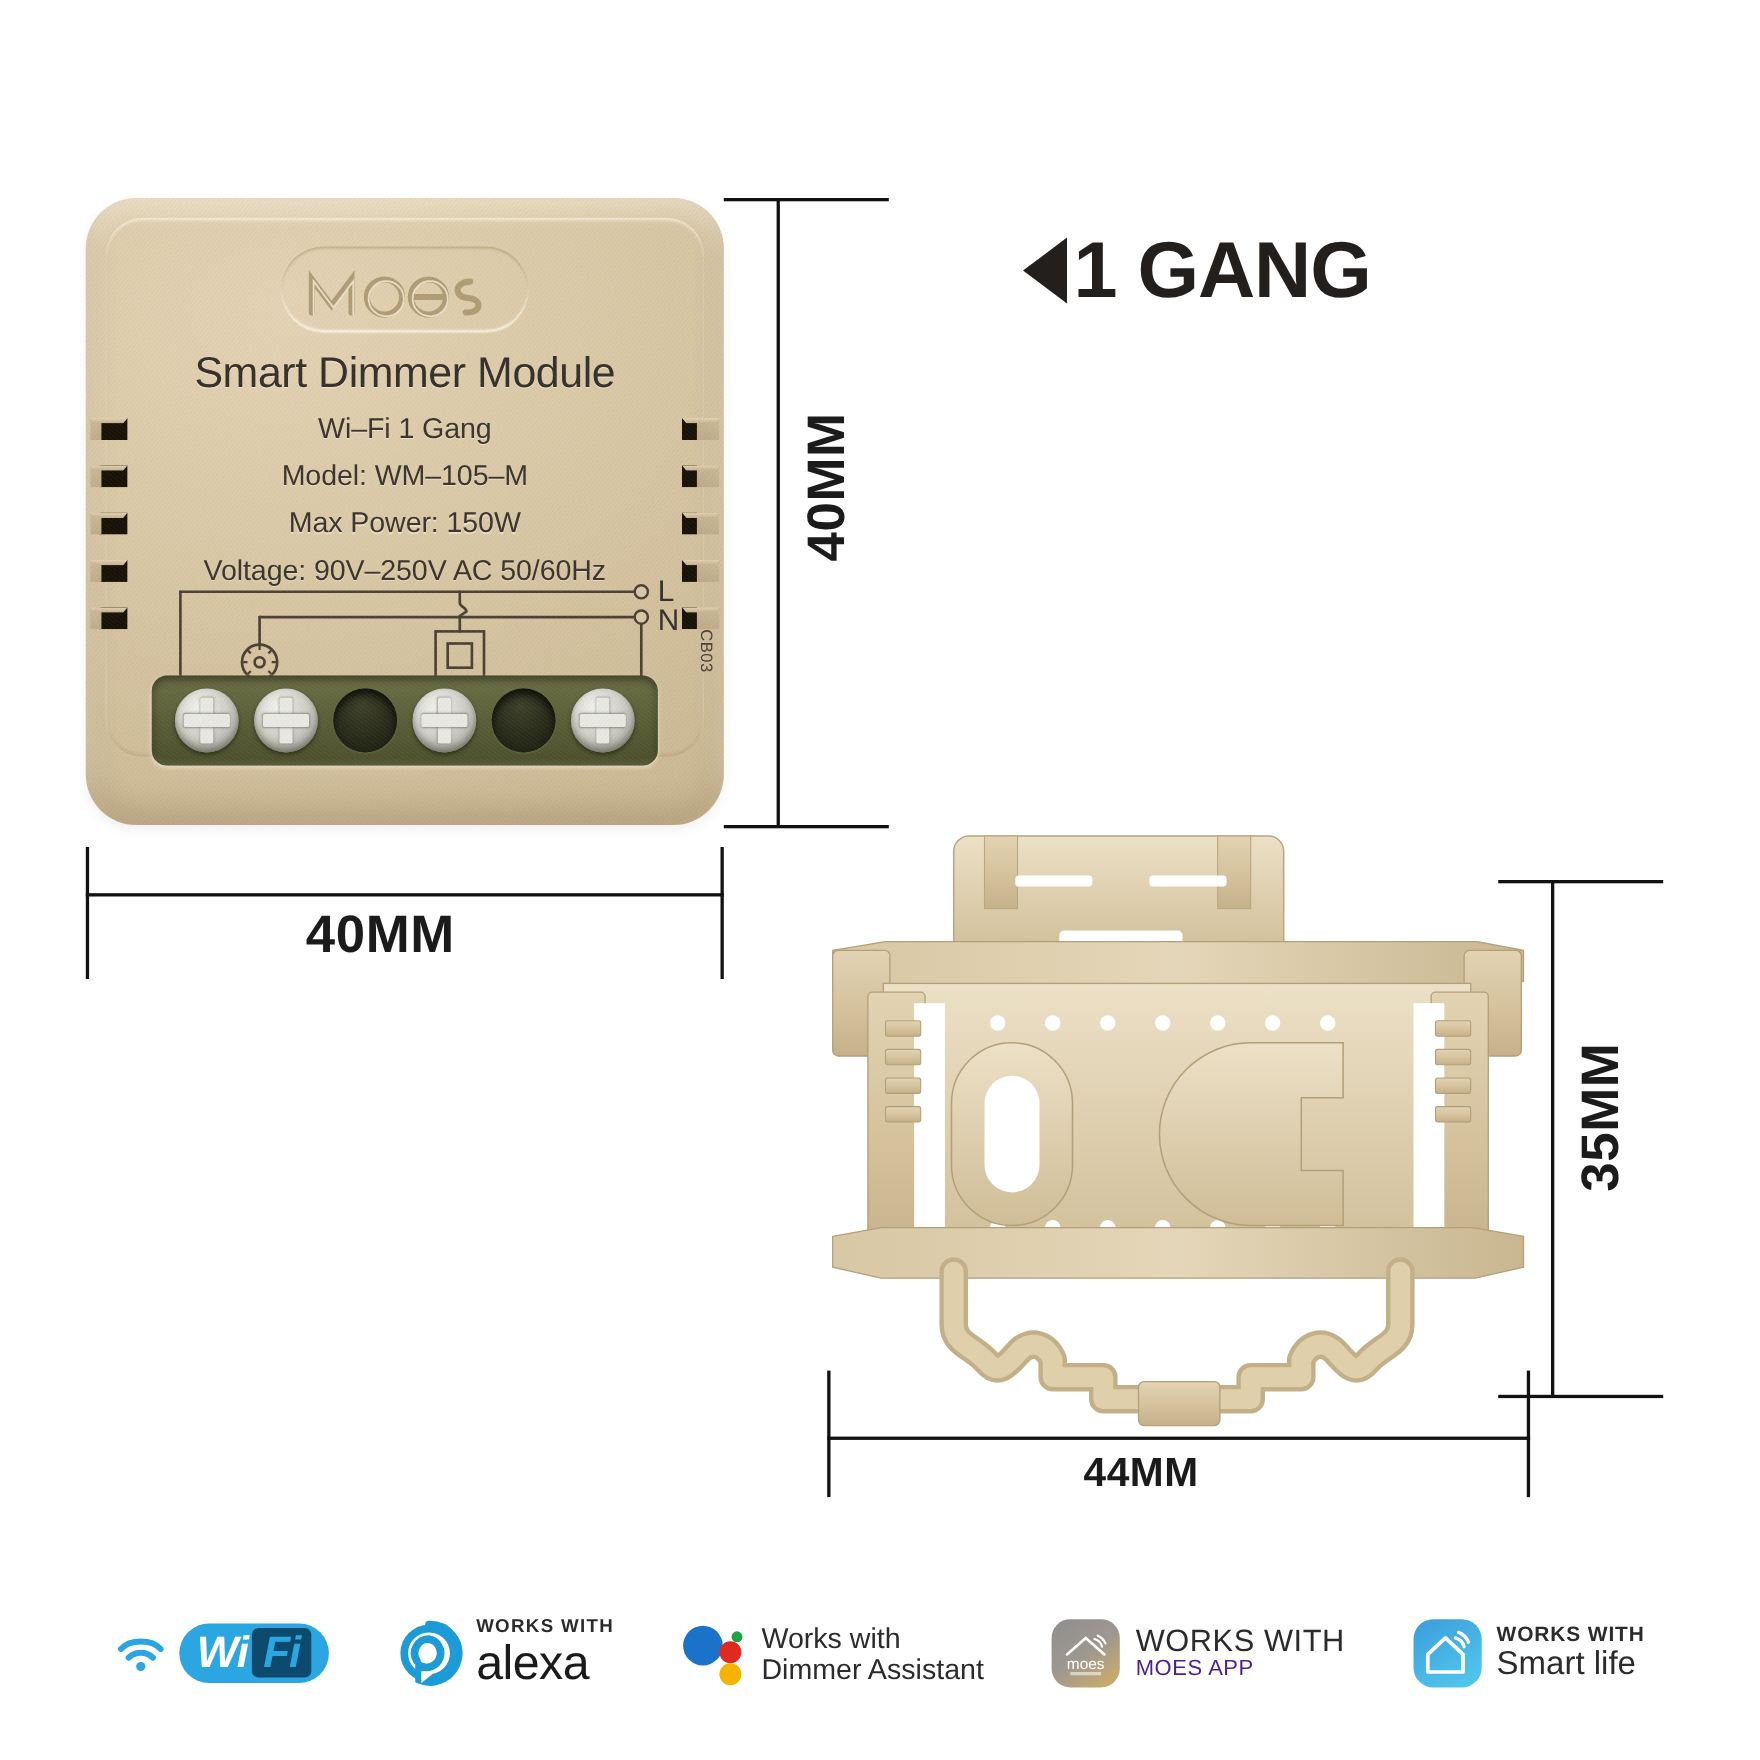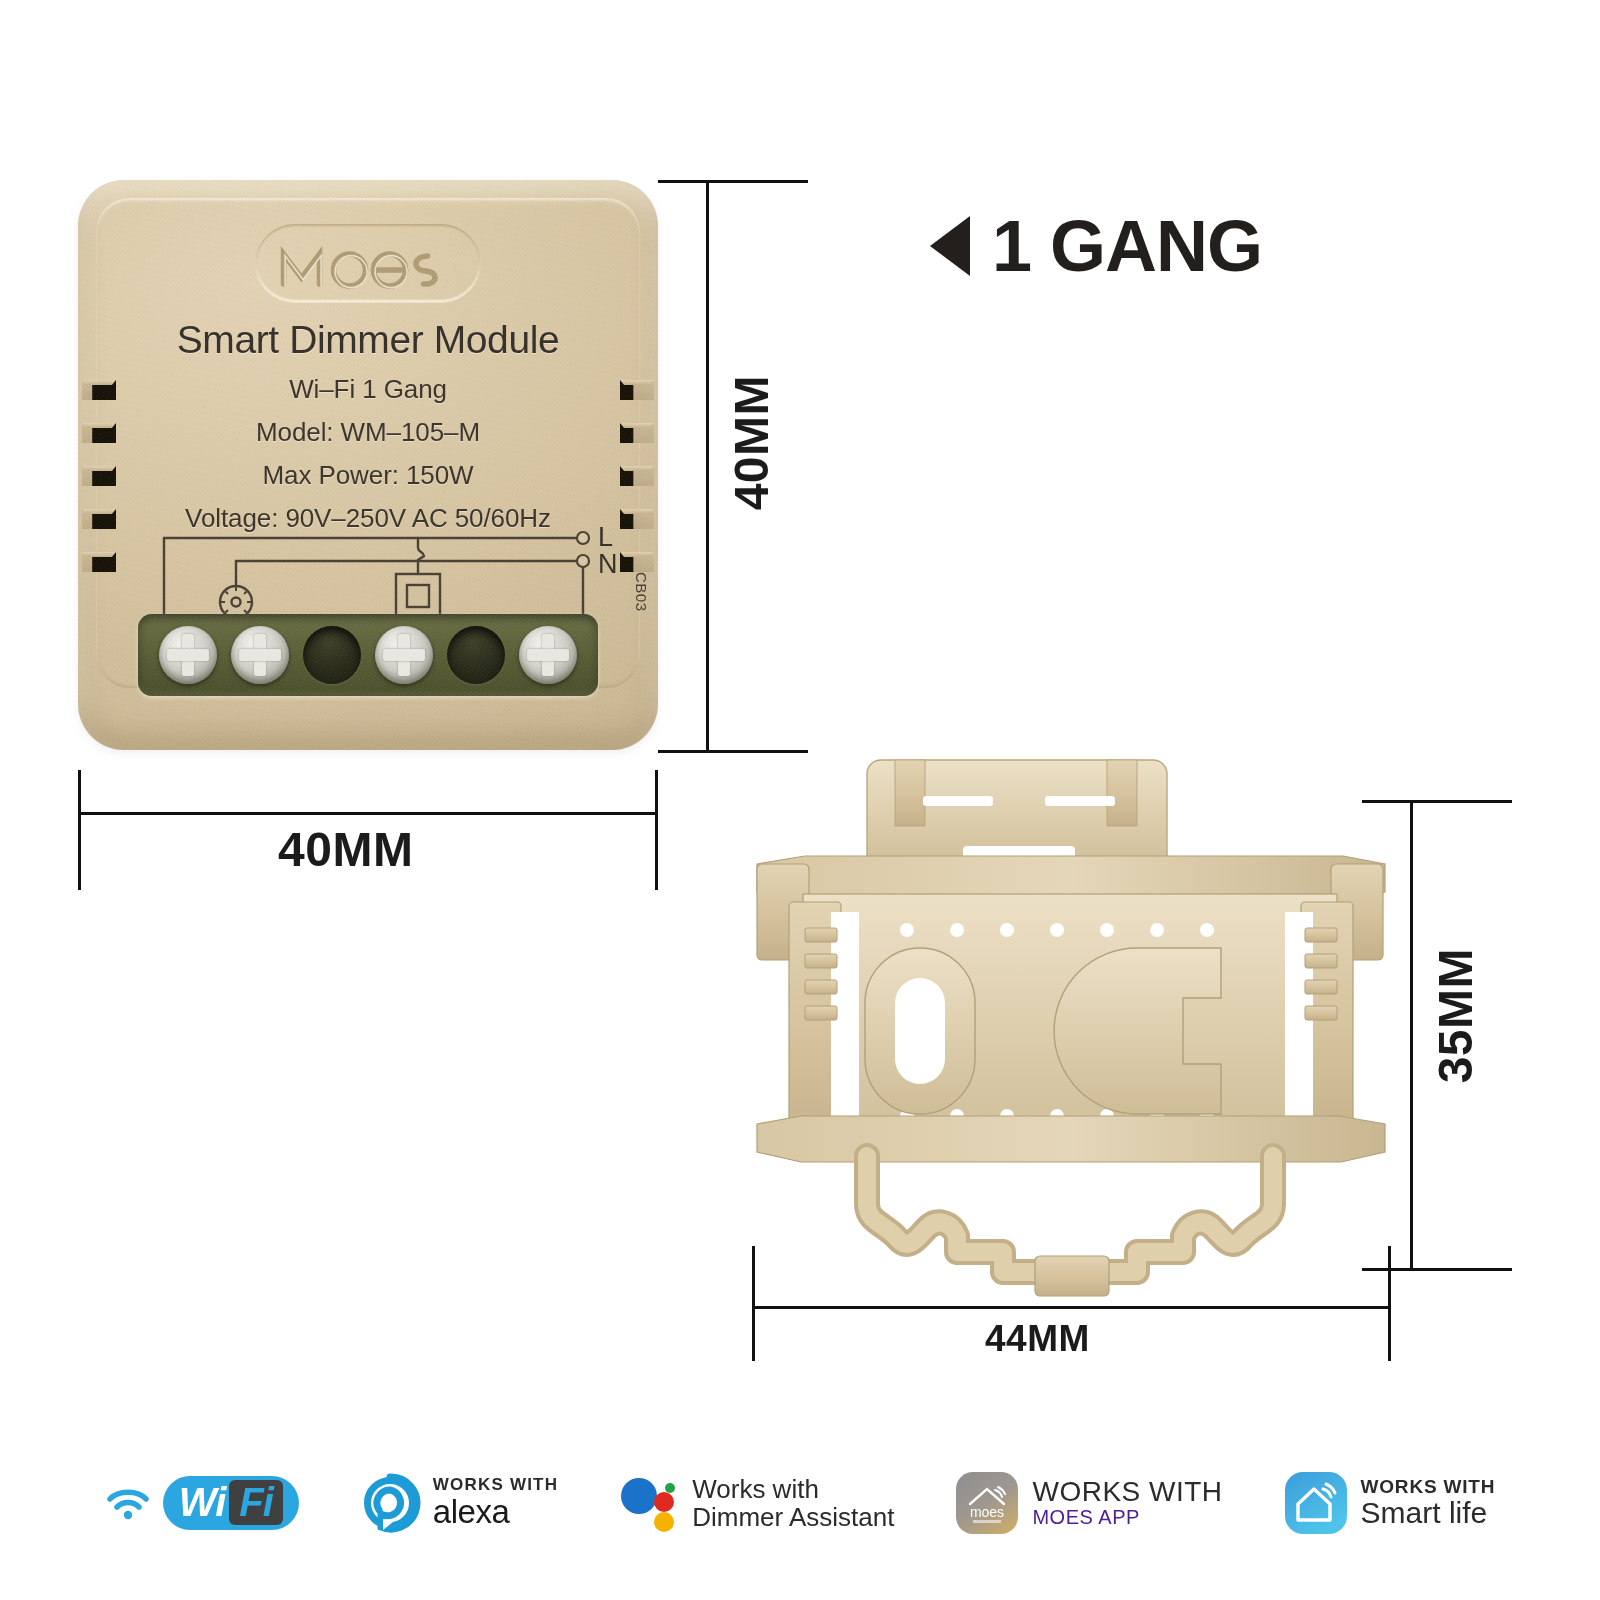--- a/index.html
+++ b/index.html
@@ -134,21 +134,21 @@
   .dim-label{
     position:absolute; font-weight:bold; color:#1b1b1b; letter-spacing:0.5px;
   }
   .vert-label{
     writing-mode: vertical-rl; text-orientation: mixed; transform: rotate(180deg);
   }
 
   
   .gang{
     position:absolute; left:930px; top:205px;
-    display:flex; align-items:center; gap:22px;
+    display:flex; align-items:center; gap:6px;
   }
   .gang .tri{
     width:0;height:0;border-top:30px solid transparent;border-bottom:30px solid transparent;
     border-right:40px solid #231f1d;
   }
   .gang .txt{ font-size:72px; font-weight:bold; color:#231f1d; letter-spacing:-1px; }
 
   
   .bracket{ position:absolute; left:745px; top:752px; width:650px; height:560px; }
 
@@ -159,25 +159,25 @@
   }
   .badge{ display:flex; align-items:center; gap:12px; padding:0 22px; }
   .badge-txt{ display:flex; flex-direction:column; line-height:1.08; }
 
   .wifi-pill{
     background:#2ca6e0; border-radius:28px; padding:4px 16px 5px 16px;
     color:#fff; font-size:40px; font-weight:bold; font-style:italic;
     letter-spacing:-1px; position:relative; display:flex; align-items:center;
   }
   .wifi-fi{
-    background:#404040; color:#2ca6e0; border-radius:6px; padding:0px 10px;
+    background:#0c4a6e; color:#2ca6e0; border-radius:6px; padding:0px 10px;
     margin-left:4px; font-style:italic; font-weight:bold;
   }
   .ww-small{ font-size:17px; font-weight:bold; color:#2b2b2b; letter-spacing:1.2px; }
-  .alexa-word{ font-size:33px; color:#1a1a1a; font-weight:400; letter-spacing:-0.5px; }
+  .alexa-word{ font-size:44px; color:#1a1a1a; font-weight:400; letter-spacing:-0.5px; }
   .goog-l1{ font-size:26px; color:#2b2b2b; }
   .goog-l2{ font-size:26px; color:#2b2b2b; }
   .moes-l1{ font-size:28px; color:#2b2b2b; letter-spacing:0.5px; }
   .moes-l2{ font-size:20px; color:#4c1d95; letter-spacing:0.5px; }
   .sl-l1{ font-size:19px; font-weight:bold; color:#2b2b2b; letter-spacing:0.8px; }
   .sl-l2{ font-size:30px; color:#2b2b2b; }
   .tuya-box{
     background:#e8552d; border-radius:14px 14px 14px 26px; padding:6px 16px 8px 20px;
     display:flex; align-items:center; gap:2px;
   }

